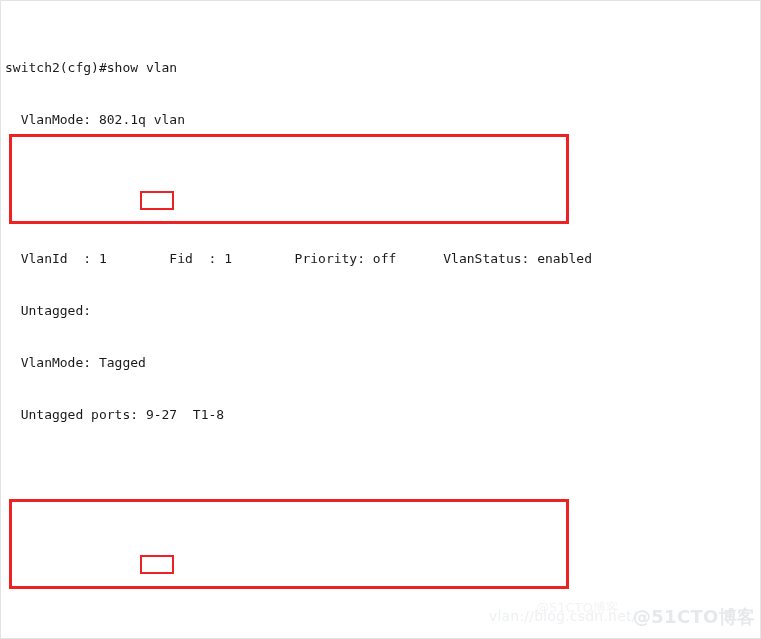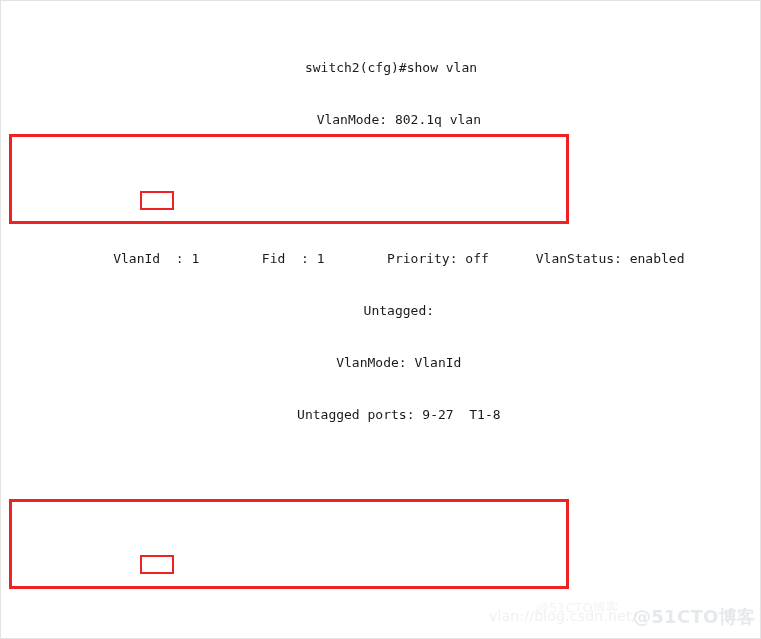--- a/index.html
+++ b/index.html
@@ -31,22 +31,21 @@
     font-family: "DejaVu Sans Mono", "Liberation Mono", monospace;
     font-size: 13px;
     line-height: 17.35px;
     color: #1a1a1a;
     white-space: pre;
     letter-spacing: 0px;
   }
   .line {
     height: 17.35px;
     white-space: pre;
-    padding-left: 19px;
-    text-align: center;
+    padding-left: 4px;
   }
   .line.blank { color: transparent; }
 
   
   .redbox {
     position: absolute;
     border: 3px solid #ee2222;
     box-sizing: border-box;
     background: transparent;
     pointer-events: none;
@@ -90,21 +89,21 @@
 
   <div class="term">
 
     <div class="line">switch2(cfg)#show vlan</div>
     <div class="line">  VlanMode: 802.1q vlan</div>
     <div class="line blank"> </div>
 
     
     <div class="line">  VlanId  : 1        Fid  : 1        Priority: off      VlanStatus: enabled</div>
     <div class="line">  Untagged:</div>
-    <div class="line">  VlanMode: VlanId</div>
+    <div class="line">  VlanMode: Tagged</div>
     <div class="line">  Untagged ports: 9-27  T1-8</div>
     <div class="line blank"> </div>
 
     
     
     
     
     
     
     

